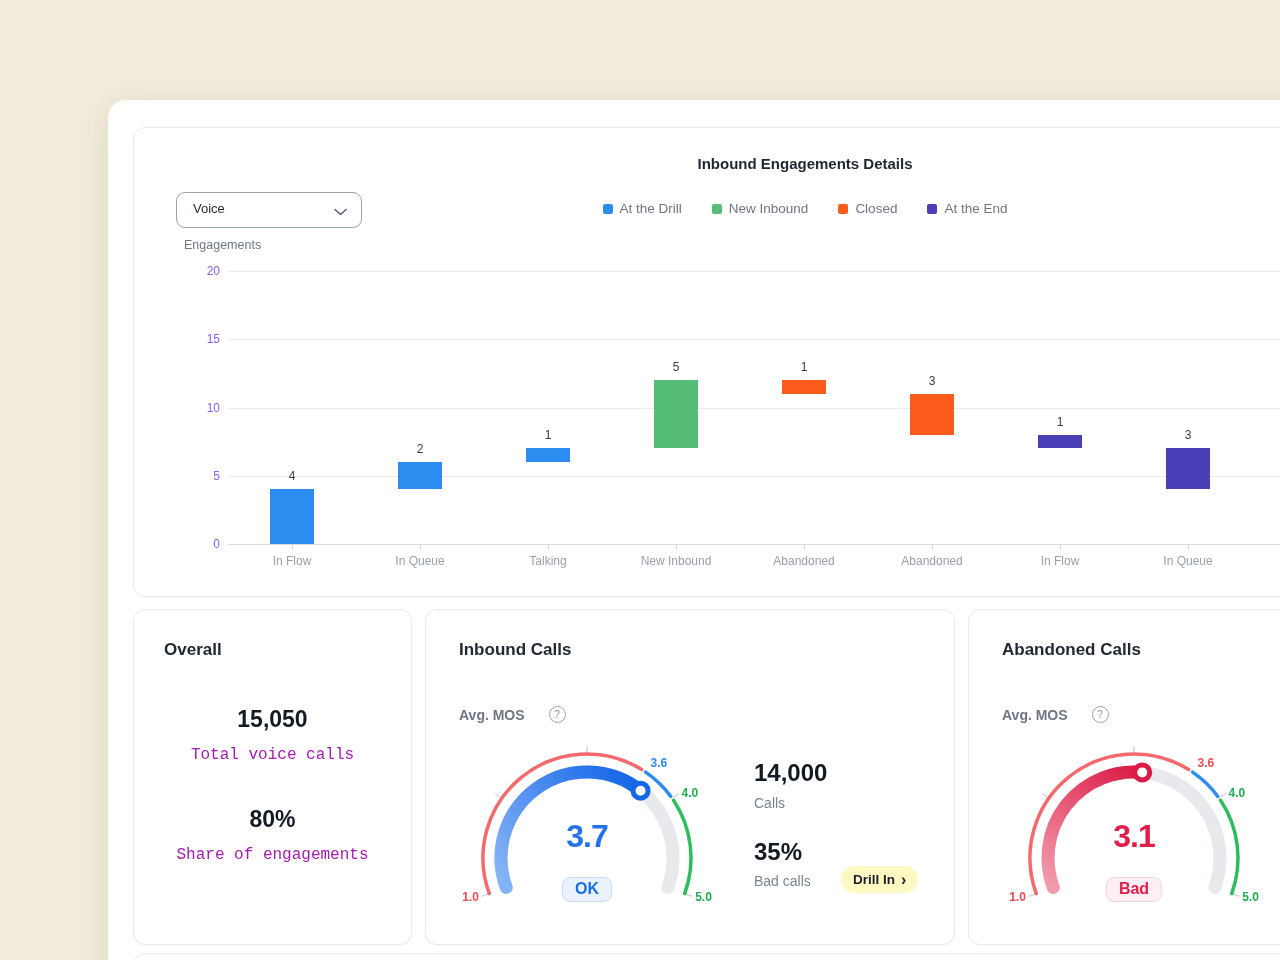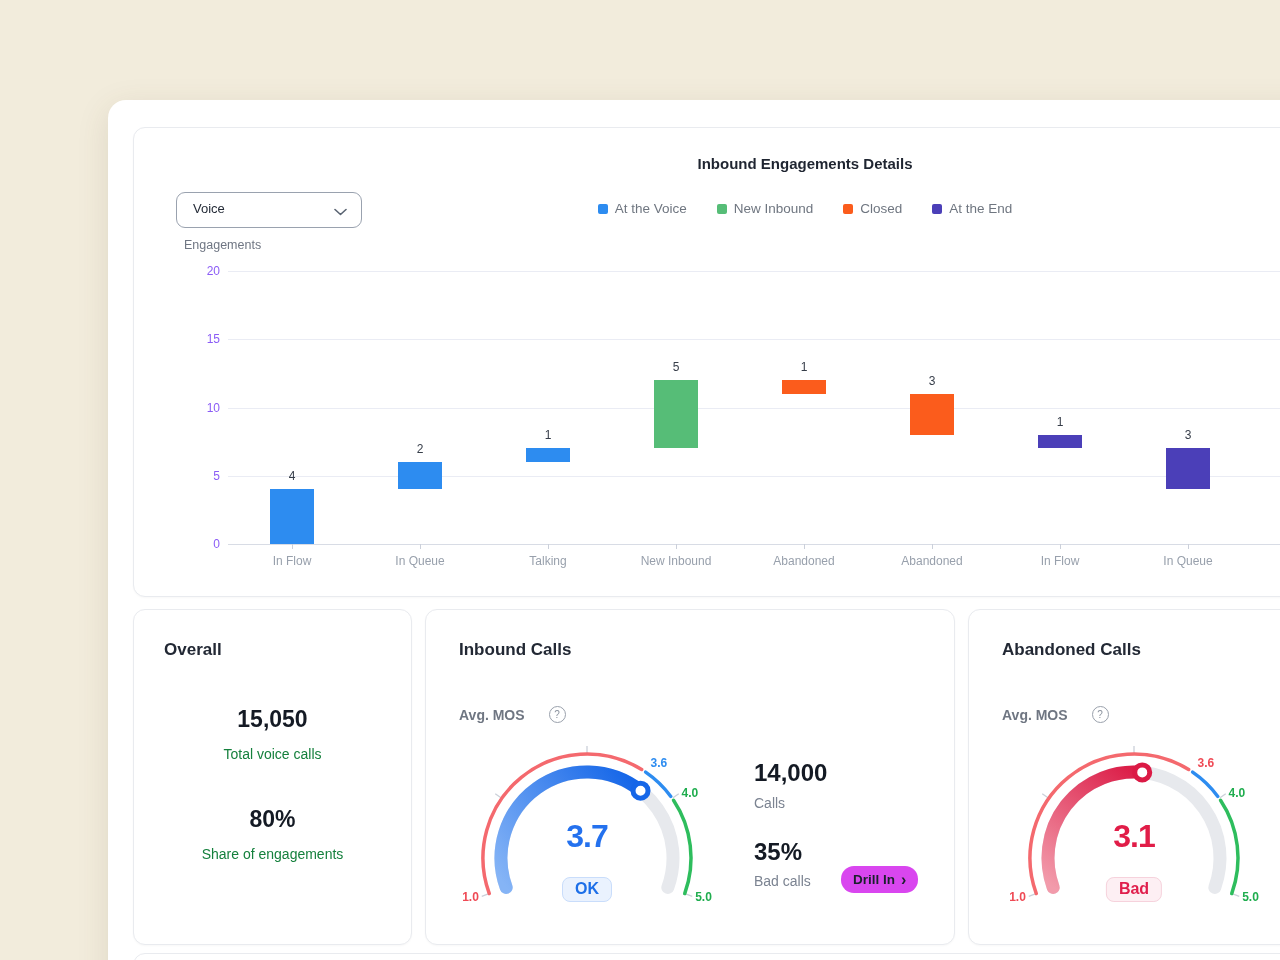--- a/index.html
+++ b/index.html
@@ -24,53 +24,53 @@
   .xlabel{position:absolute;width:120px;text-align:center;font-size:12px;color:#98A0AC;}
   .xtick{position:absolute;top:100%;width:1px;height:5px;background:#CBD0DA;}
   
   .overall-card{left:25px;top:509px;width:277px;height:334px;}
   .inbound-card{left:317px;top:509px;width:528px;height:334px;}
   .outbound-card{left:860px;top:509px;width:512px;height:334px;}
   .card-title{position:absolute;left:30px;top:30px;margin:0;font-size:17px;font-weight:700;color:#222834;}
   .inbound-card .card-title,.outbound-card .card-title{left:33px;}
   .stat-center{position:absolute;left:0;width:100%;text-align:center;}
   .stat-value-big{font-size:23px;font-weight:700;color:#141A24;}
-  .stat-sub{font-size:14px;color:#15803d;}
+  .stat-sub{font-size:16px;color:#a21caf;font-family:Liberation Mono, monospace;}
   .metric-row{position:absolute;left:33px;top:96px;display:flex;align-items:center;gap:24px;font-size:14px;font-weight:700;color:#6F7682;}
   .info{display:inline-flex;width:15px;height:15px;border:1px solid #9AA1AC;border-radius:50%;align-items:center;justify-content:center;font-size:10px;font-weight:400;color:#8A919D;cursor:pointer;}
   .gauge{position:absolute;width:250px;height:178px;}
   .inbound-card .gauge{left:36px;top:128px;}
   .outbound-card .gauge{left:40px;top:128px;}
   .gauge-tick-label{position:absolute;font-size:12px;font-weight:700;white-space:nowrap;}
   .gauge-value{position:absolute;left:0;top:82px;width:250px;text-align:center;font-size:32px;font-weight:700;letter-spacing:-1px;line-height:1;}
   .gauge-badge{position:absolute;left:50%;top:139px;transform:translateX(-50%);padding:2px 12px 3px;border-radius:8px;font-size:16px;font-weight:700;border:1.5px solid;}
   .side-stats{position:absolute;left:328px;top:0;width:190px;}
   .ss-value{position:absolute;left:0;font-size:24px;font-weight:700;color:#141A24;line-height:30px;}
   .ss-label{position:absolute;left:0;font-size:14px;color:#7B8391;}
-  .drill{position:absolute;left:415px;top:256px;height:27px;padding:0 12px;border:none;border-radius:13px;background:#d946ef;display:flex;align-items:center;gap:6px;font-family:"Liberation Sans",sans-serif;font-size:13.5px;font-weight:700;color:#1A212C;cursor:pointer;}
+  .drill{position:absolute;left:415px;top:256px;height:27px;padding:0 12px;border:none;border-radius:13px;background:#fef9c3;display:flex;align-items:center;gap:6px;font-family:"Liberation Sans",sans-serif;font-size:13.5px;font-weight:700;color:#1A212C;cursor:pointer;}
   .drill-chev{font-size:16px;font-weight:700;line-height:1;}
   .next-row-hint{position:absolute;left:25px;top:853px;width:1342px;height:40px;background:#fff;border:1px solid #E9EBEF;border-radius:12px 12px 0 0;}
 </style>
 </head>
 <body>
 
 <div class="panel">
 
   <section class="card chart-card">
     <h2 class="chart-title">Inbound Engagements Details</h2>
     <div class="dropdown">
       <span class="dropdown-value">Voice</span>
       <svg class="chev" width="13" height="8" viewBox="0 0 13 8">
           <polyline points="1,1.5 6.5,6.5 12,1.5" fill="none" stroke="#5A6472" stroke-width="1.6" stroke-linecap="round" stroke-linejoin="round"></polyline>
         </svg>
     </div>
     <div class="legend" id="legend">
         <div class="legend-item">
           <span class="legend-swatch" style="background: rgb(45, 140, 240);"></span>
-          <span>At the Voice</span>
+          <span>At the Drill</span>
         </div>
         <div class="legend-item">
           <span class="legend-swatch" style="background: rgb(86, 189, 119);"></span>
           <span>New Inbound</span>
         </div>
         <div class="legend-item">
           <span class="legend-swatch" style="background: rgb(251, 92, 28);"></span>
           <span>Closed</span>
         </div>
         <div class="legend-item">

